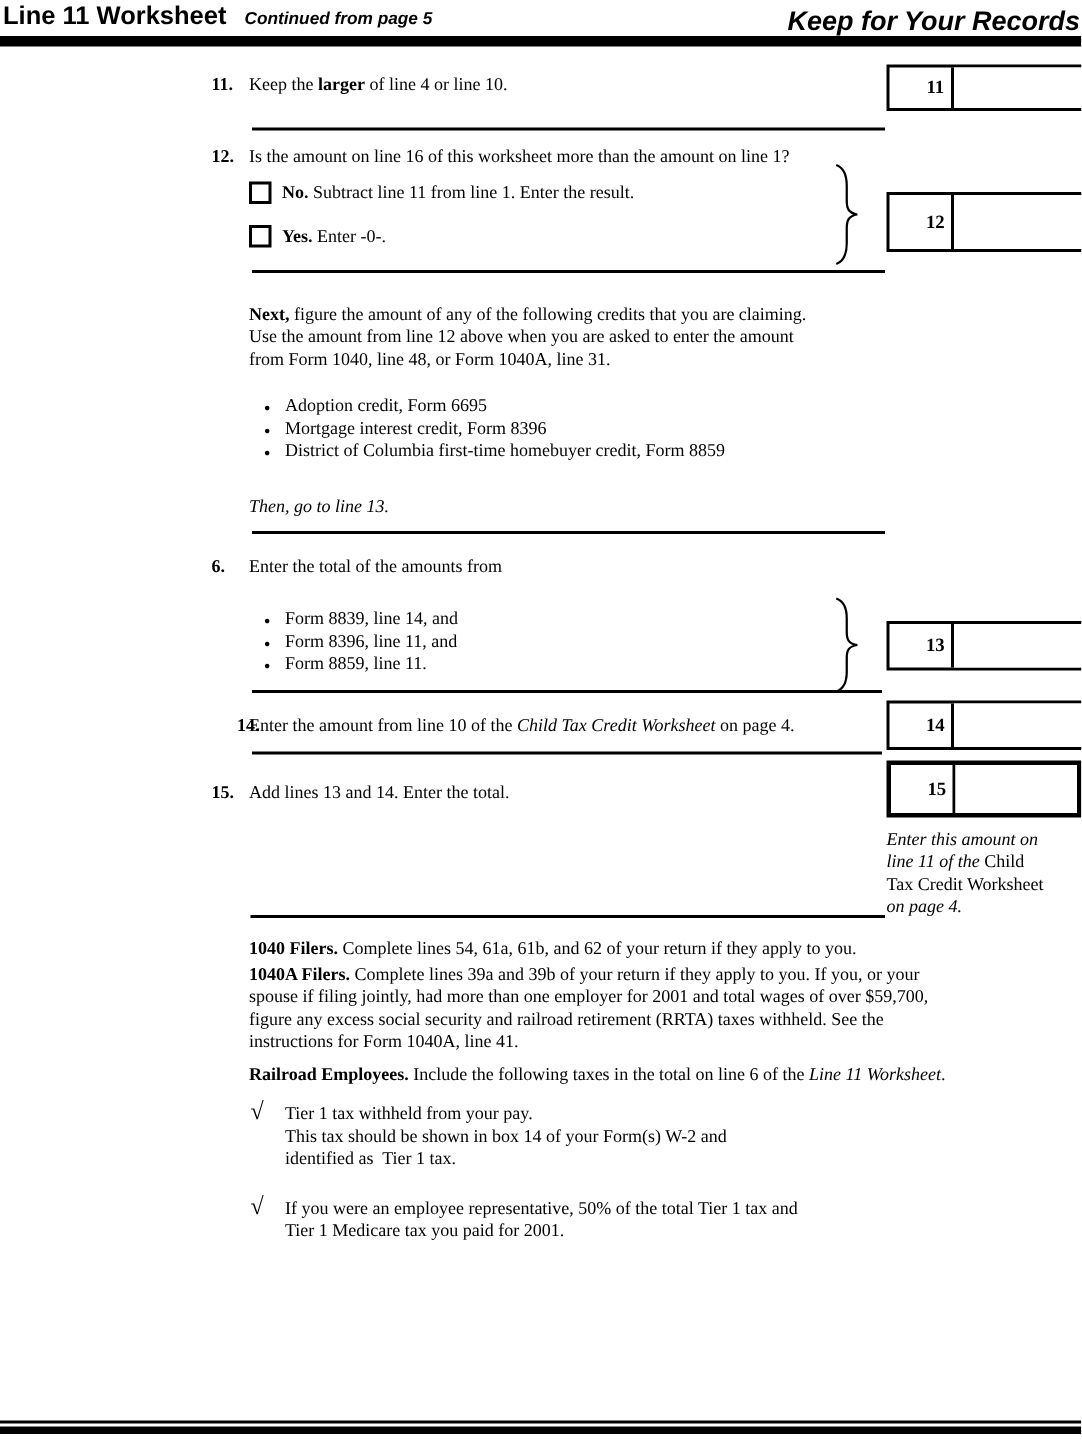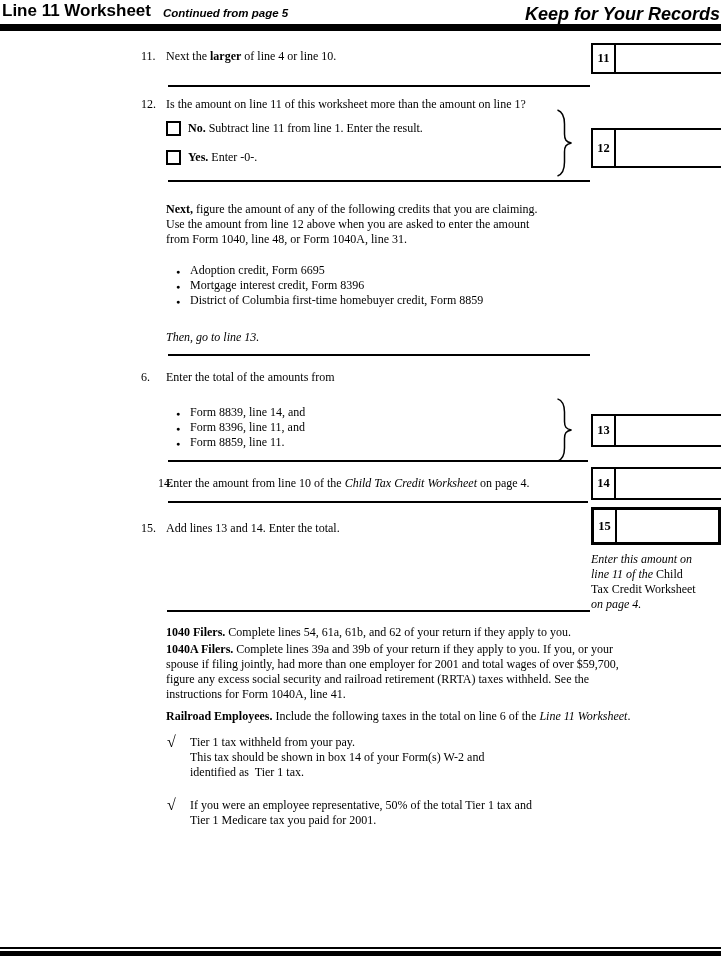--- a/index.html
+++ b/index.html
@@ -9,51 +9,51 @@
     font-family:"Liberation Serif", serif; font-size:12px;
   }
   .b { font-weight:bold;text-align:right; }
   .i { font-style:italic; }
   .txt { position:absolute; line-height:15px; white-space:pre-wrap; }
   .rule { position:absolute; height:2px; background:#000; }
   .bar  { position:absolute; left:0; width:721px; background:#000; }
   .hdr-title { position:absolute; left:2px; top:1px; font-family:"Liberation Sans",sans-serif; font-weight:bold; font-size:17px; }
   .hdr-sub   { position:absolute; left:163px; top:7px; font-family:"Liberation Sans",sans-serif; font-weight:bold; font-style:italic; font-size:11.5px; }
   .hdr-right { position:absolute; right:1px; top:4px; font-family:"Liberation Sans",sans-serif; font-weight:bold; font-style:italic; font-size:18px; }
-  .num { position:absolute; left:141px; font-weight:normal; }
+  .num { position:absolute; left:141px; font-weight:bold; }
   .abox { position:absolute; left:591px; border:2px solid #000; display:flex; align-items:stretch; background:#fff; box-sizing:border-box; }
-  .abox .cell { width:21px; border-right:2px solid #000; display:flex; align-items:center; justify-content:center; font-weight:bold; font-size:12.5px; }
+  .abox .cell { width:21px; border-right:2px solid #000; display:flex; align-items:center; justify-content:center; font-weight:bold; font-size:12.5px;padding-left:20px; }
   .abox .field { flex:1; background:#fff; }
   .abox.thick { border-width:3px; }
   .cb { position:absolute; left:166px; width:11px; height:11px; border:2px solid #000; background:#fff; }
   .bullet { position:absolute; left:176px; font-size:7px; line-height:12px; }
   .check { position:absolute; left:167px; font-size:16px; }
   .brace { position:absolute; left:556px; }
   .note15 { position:absolute; left:591px; top:552px; width:132px; line-height:15px; white-space:pre-wrap; }
 </style>
 </head>
 <body>
 
 <div class="page">
 
   <div class="hdr-title">Line 11 Worksheet</div>
   <div class="hdr-sub">Continued from page 5</div>
   <div class="hdr-right">Keep for Your Records</div>
   <div class="bar" style="top:24px;height:7px;"></div>
 
   <div class="num" style="top:49px;">11.</div>
-  <div class="txt" style="left:166px;top:49px;width:420px;"><span>Next the </span><span class="b">larger</span><span> of line 4 or line 10.</span></div>
+  <div class="txt" style="left:166px;top:49px;width:420px;"><span>Keep the </span><span class="b">larger</span><span> of line 4 or line 10.</span></div>
   <div class="abox" style="top:43px;width:134px;height:31px;">
     <div class="cell">11</div>
     <div class="field"></div>
   </div>
   <div class="rule" style="left:168px;top:85px;width:422px;"></div>
 
   <div class="num" style="top:97px;">12.</div>
-  <div class="txt" style="left:166px;top:97px;width:460px;">Is the amount on line 11 of this worksheet more than the amount on line 1?</div>
+  <div class="txt" style="left:166px;top:97px;width:460px;">Is the amount on line 16 of this worksheet more than the amount on line 1?</div>
   <div class="cb" style="top:121px;"></div>
   <div class="txt" style="left:188px;top:121px;width:380px;"><span class="b">No.</span><span> Subtract line 11 from line 1. Enter the result.</span></div>
   <div class="cb" style="top:150px;"></div>
   <div class="txt" style="left:188px;top:150px;width:380px;"><span class="b">Yes.</span><span> Enter -0-.</span></div>
   <svg class="brace" style="top:109px;" width="17" height="68" viewBox="0 0 17 68" preserveAspectRatio="none">
     <path d="M1.5,1 C7,3 8.5,8 8.5,15 L8.5,25 C8.5,30.5 10,33 15.5,34 C10,35 8.5,37.5 8.5,43 L8.5,53 C8.5,60 7,65 1.5,67" fill="none" stroke="#000" stroke-width="1.5"></path>
   </svg>
   <div class="abox" style="top:128px;width:134px;height:40px;">
     <div class="cell">12</div>
     <div class="field"></div>

